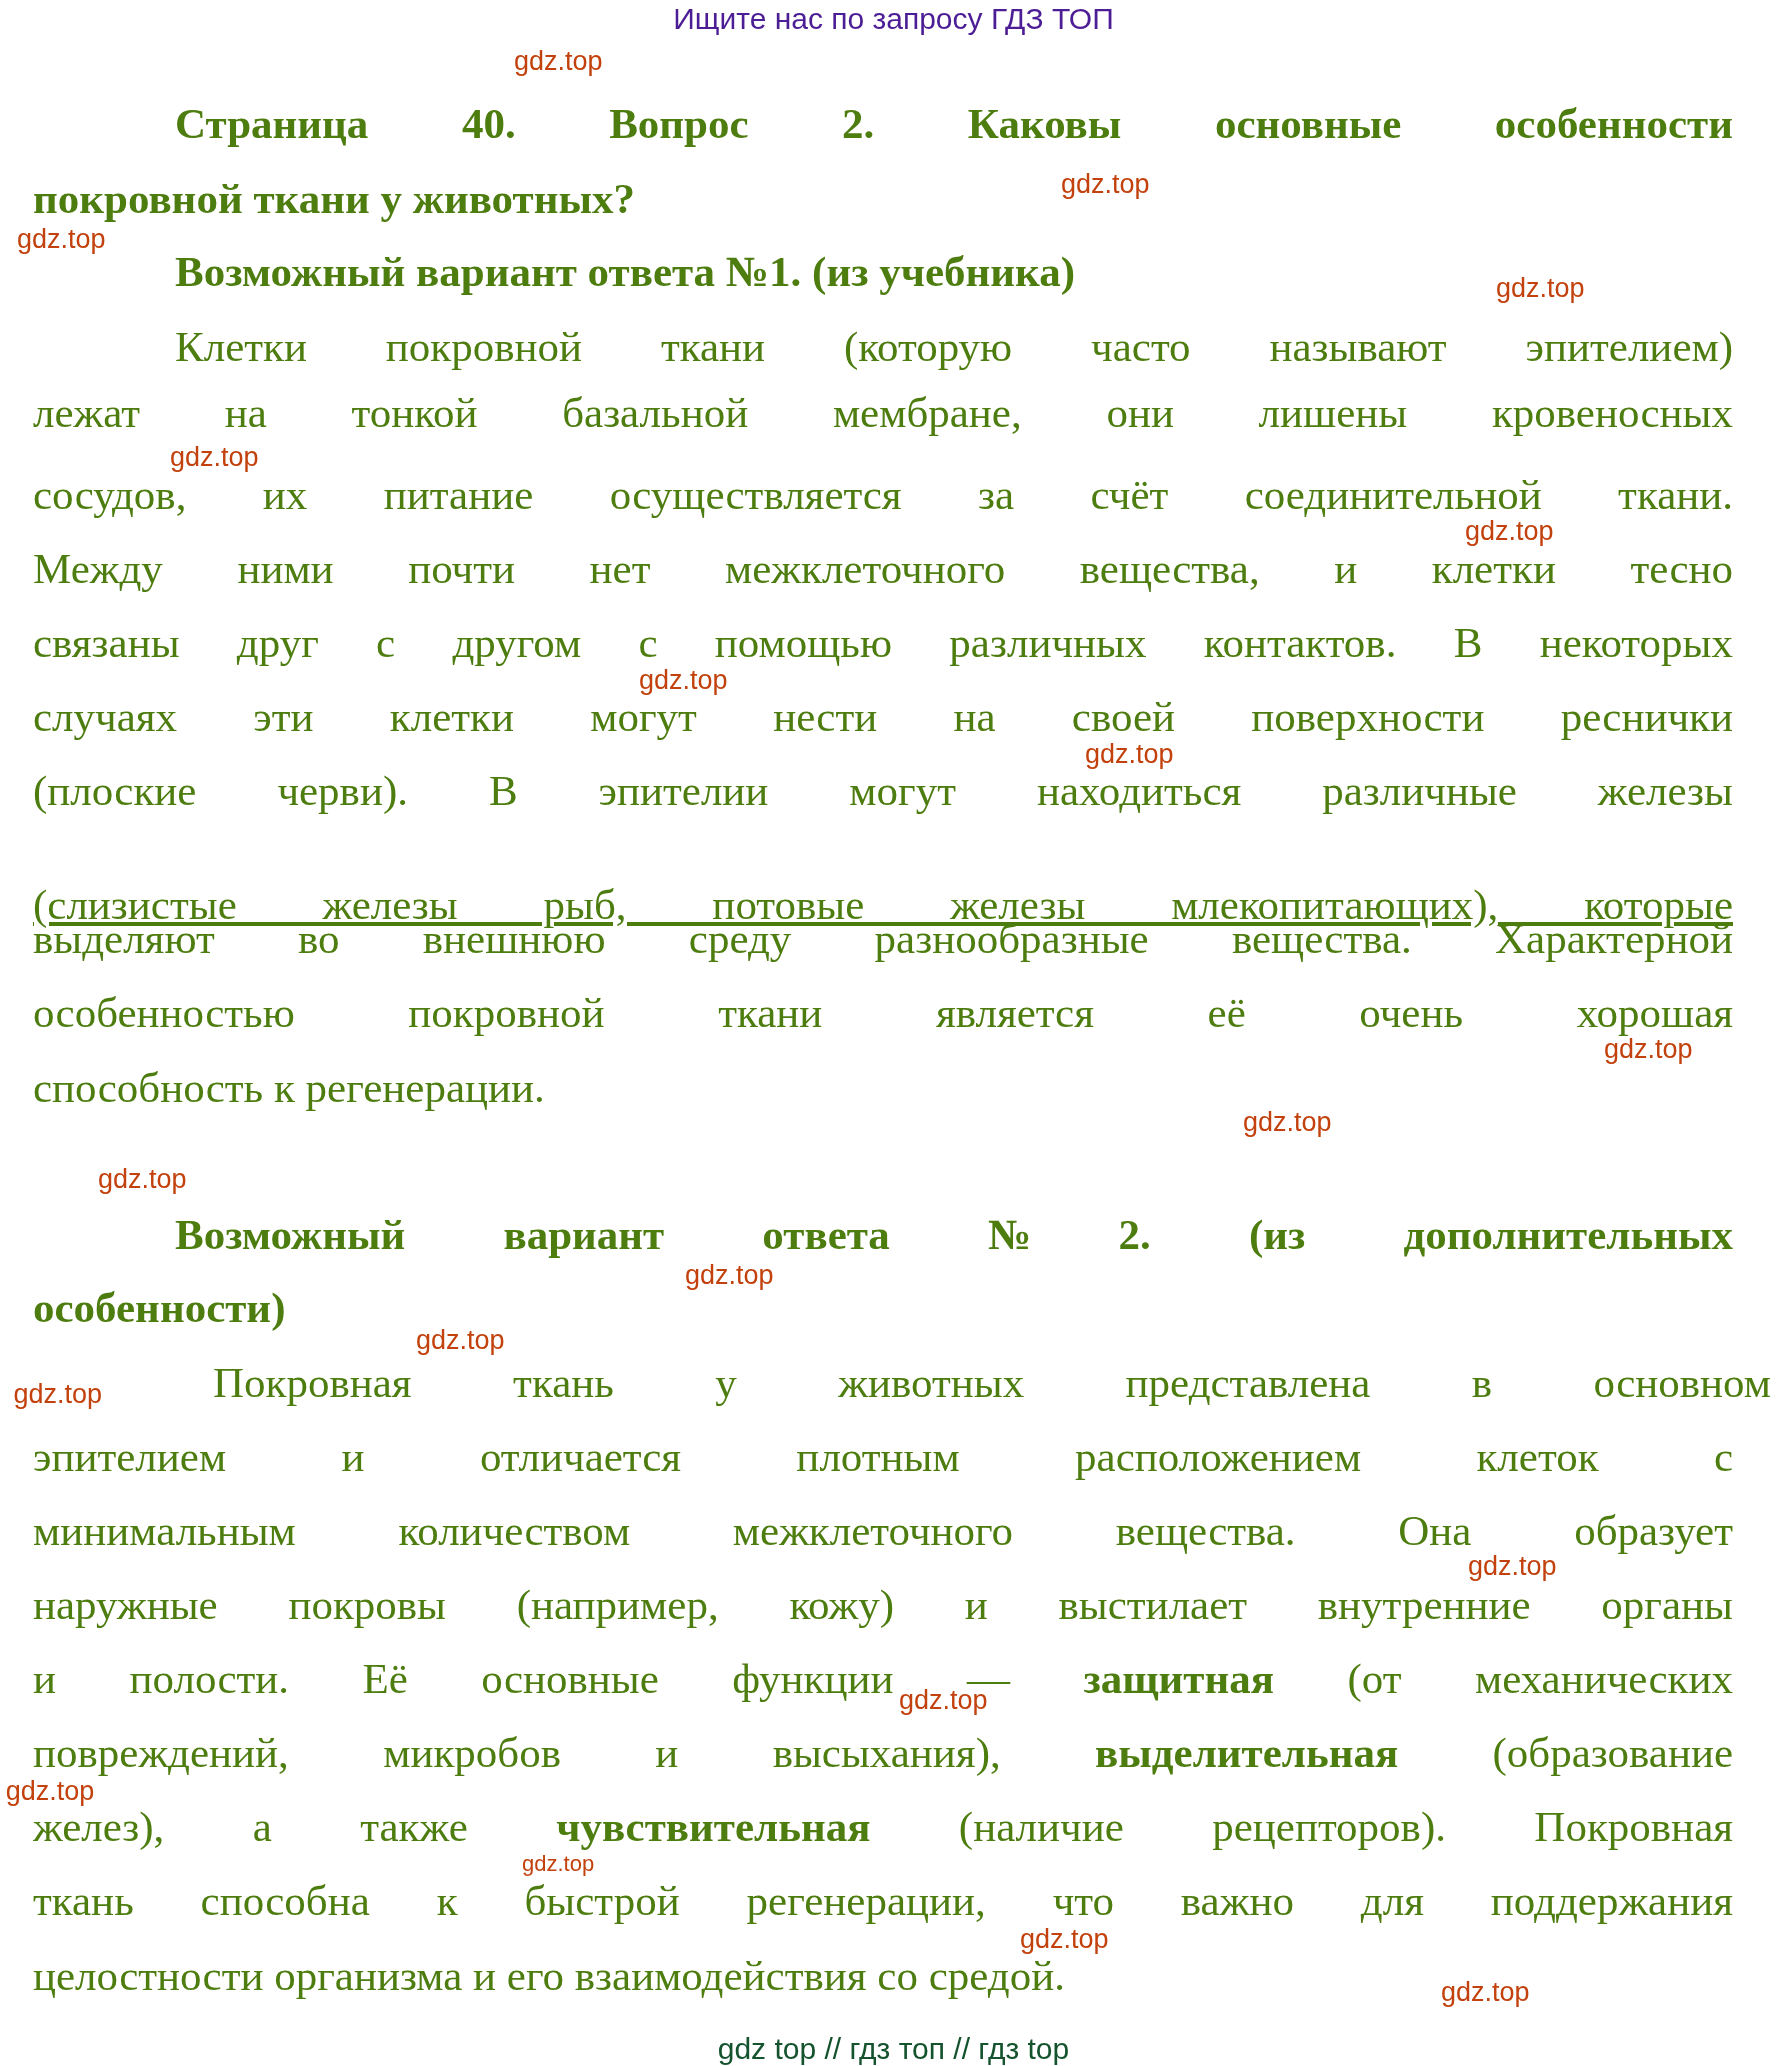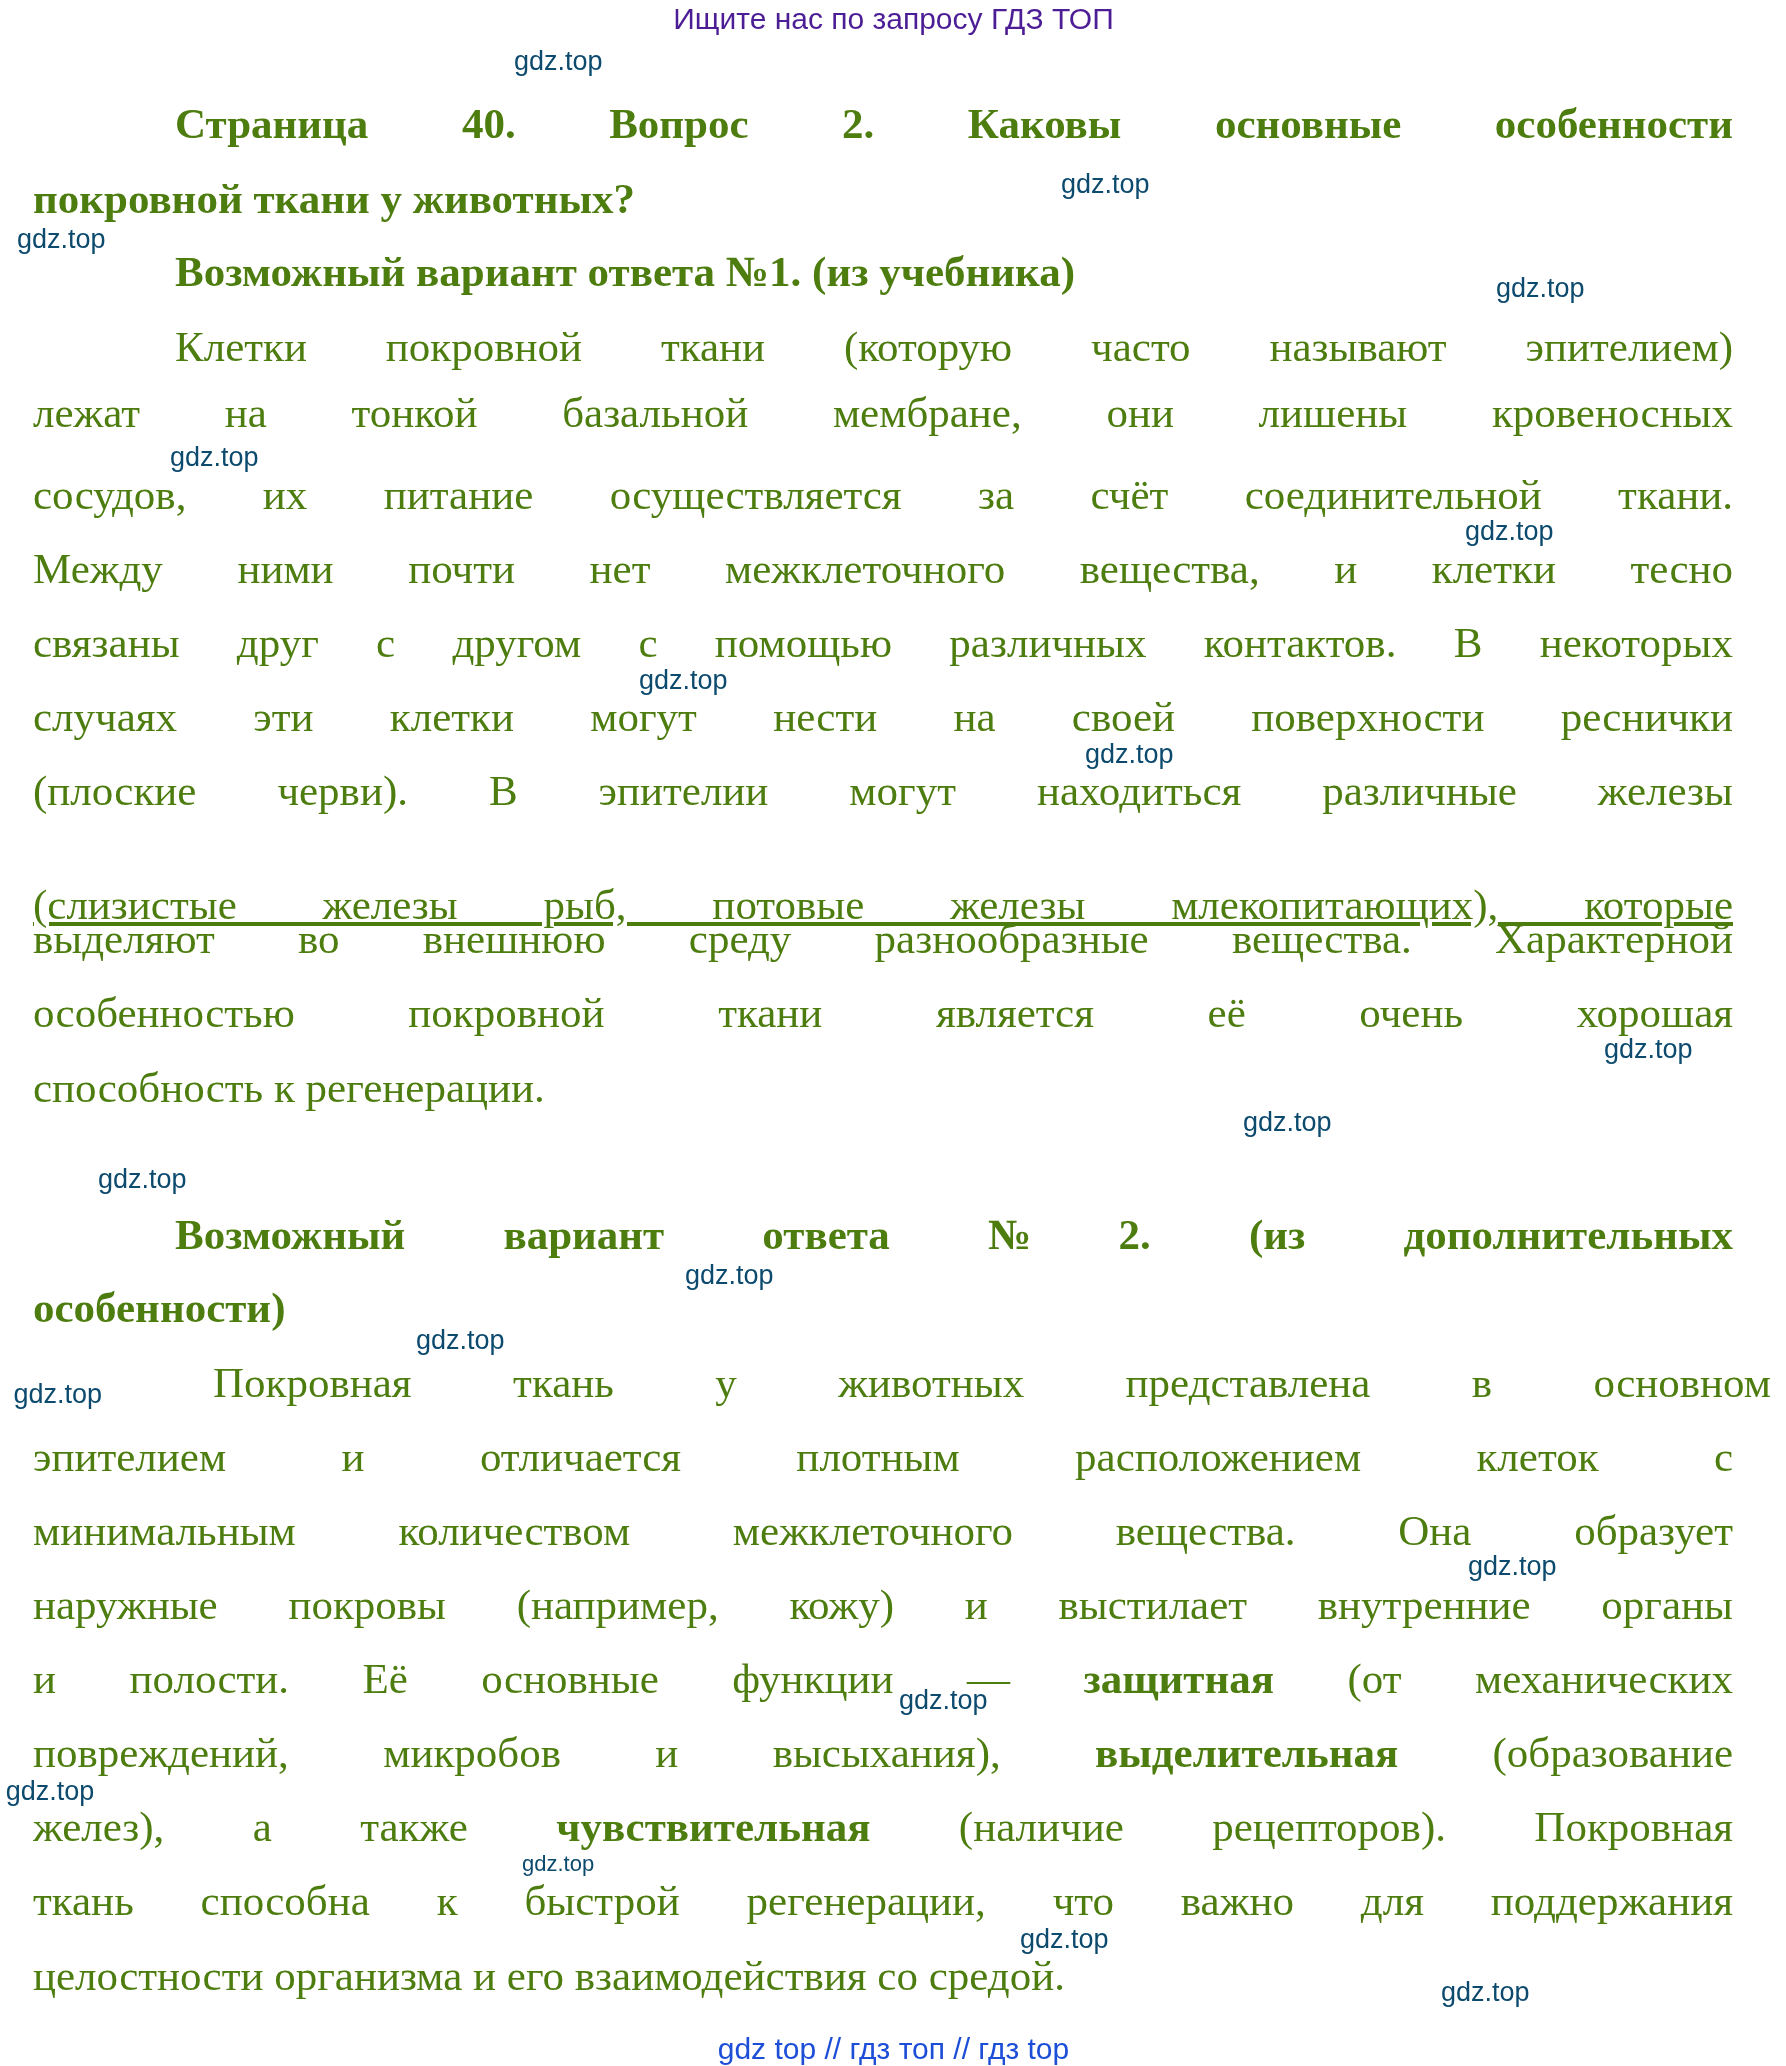--- a/index.html
+++ b/index.html
@@ -11,26 +11,26 @@
   .line {
     position: absolute; left: 33px; width: 1700px; height: 75px;
     font-family: "Liberation Serif", serif; font-size: 43px; line-height: 75px;
     color: #4d7c0f; text-align: justify; text-align-last: justify; white-space: nowrap;
   }
   .line.last { text-align-last: left; }
   .line.indent { left: 175px; width: 1558px; }
   .bold { font-weight: bold; }
   .wm {
     position: absolute; font-family: "Liberation Sans", sans-serif; font-size: 27px;
-    color: #0c4a6e; white-space: nowrap; line-height: 1;
+    color: #c2410c; white-space: nowrap; line-height: 1;
   }
   .wm.small { font-size: 22px; }
   .footer {
     position: absolute; left: 0; width: 1787px; top: 2032px; text-align: center;
-    font-family: "Liberation Sans", sans-serif; font-size: 30px; color: #1d4ed8;
+    font-family: "Liberation Sans", sans-serif; font-size: 30px; color: #14532d;
   }
 </style>
 </head>
 <body>
 
 <div class="banner">Ищите нас по запросу ГДЗ ТОП</div>
 
 <div class="line bold" style="top: 86px; left: 175px; width: 1558px; white-space: normal; overflow: hidden;">
   <span>Страница 40. Вопрос 2.</span>
   <span>Каковы основные особенности</span>

